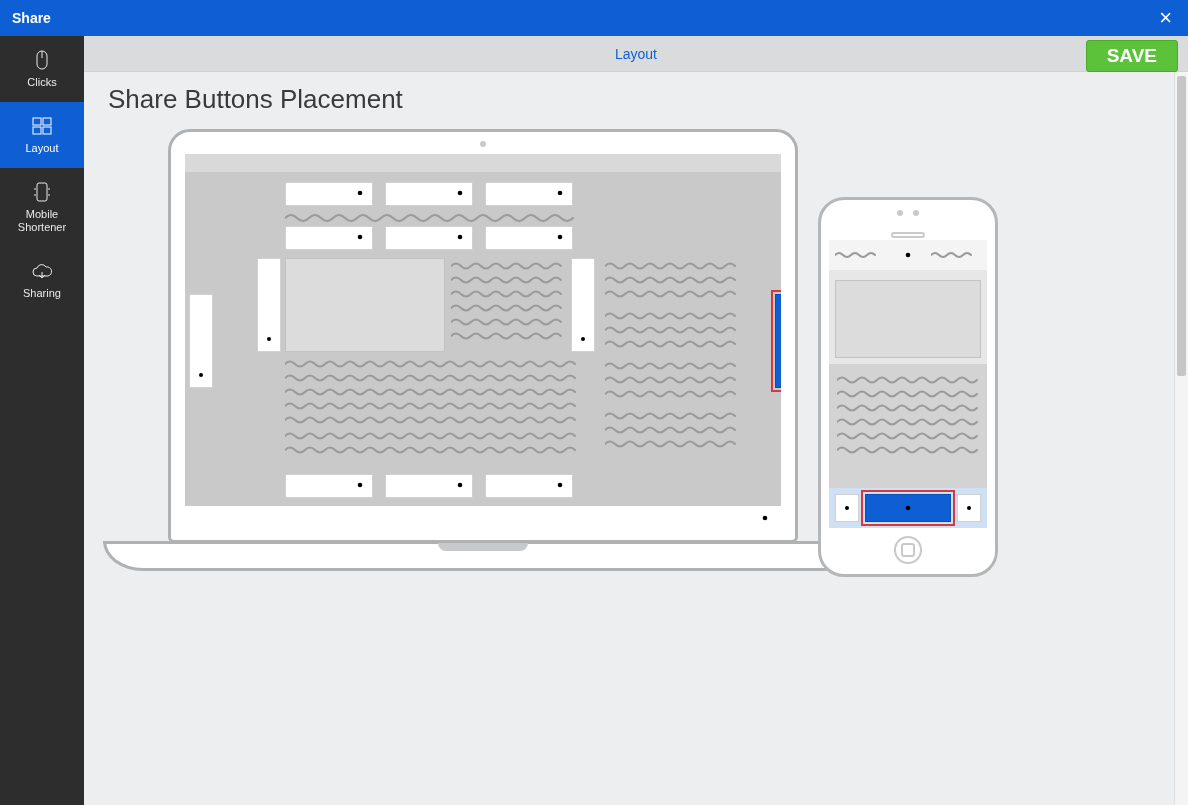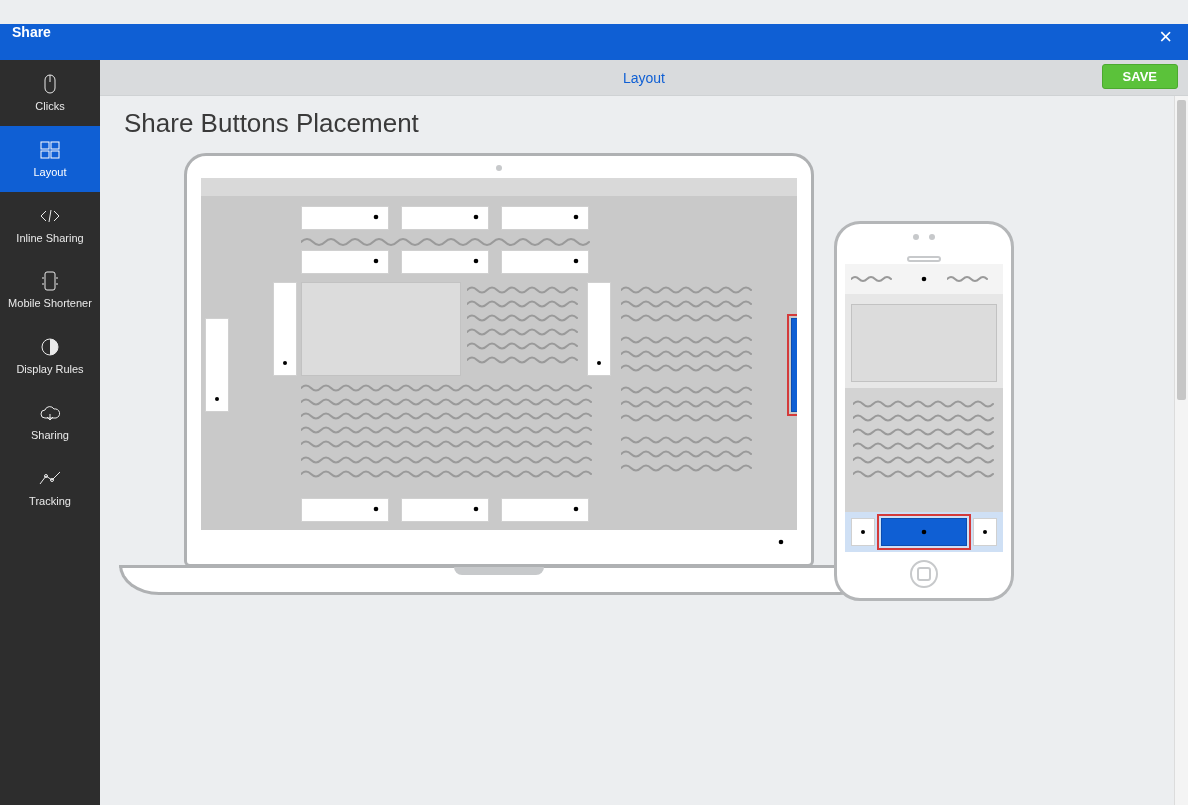--- a/index.html
+++ b/index.html
@@ -10,32 +10,31 @@
     height: 805px;
     overflow: hidden;
     position: relative;
   }
   
   .titlebar {
     background: #0f5fd4;
     color: #fff;
     height: 36px;
     display: flex;
-    align-items: flex-start;
+    align-items: center;
     justify-content: space-between;
     padding: 0 10px 0 12px;
     font-size: 14px;
     font-weight: 600;
-    margin-top: 24px;
   }
   .titlebar .close { font-size: 22px; cursor: pointer; font-weight: 300; padding: 0 6px; }
   
   .shell { display: flex; height: calc(100% - 36px); }
   .sidebar {
-    width: 100px;
+    width: 84px;
     background: #2d2d2d;
     display: flex;
     flex-direction: column;
     color: #eee;
   }
   .side-item {
     display: flex;
     flex-direction: column;
     align-items: center;
     justify-content: center;
@@ -68,21 +67,21 @@
     position: relative;
     border-bottom: 1px solid #cfd2d4;
   }
   .toolbar .crumb { color: #0f5fd4; font-size: 14px; }
   .save-btn {
     position: absolute; right: 10px; top: 4px;
     background: #5bc23a; color: #fff;
     border: 1px solid #4ca92f;
     border-radius: 3px;
     padding: 4px 20px;
-    font-size: 13px; font-weight: 600;
+    font-size: 19px; font-weight: 600;
     cursor: pointer;
   }
   .page {
     padding: 12px 24px;
   }
   h1.page-title {
     font-size: 26px;
     font-weight: 400;
     color: #3a3a3a;
     margin-bottom: 14px;
@@ -239,71 +238,42 @@
     <div class="side-item active">
       <span class="ico">
         <svg width="22" height="20" viewBox="0 0 22 20">
             <rect x="2" y="2" width="8" height="7"></rect>
             <rect x="12" y="2" width="8" height="7"></rect>
             <rect x="2" y="11" width="8" height="7"></rect>
             <rect x="12" y="11" width="8" height="7"></rect>
           </svg>
       </span>
       <span>Layout</span>
-    </div>
-    <div class="side-item">
-      <span class="ico">
-        <svg width="24" height="16" viewBox="0 0 24 16">
-            <polyline points="8,3 3,8 8,13"></polyline>
-            <polyline points="16,3 21,8 16,13"></polyline>
-            <line x1="13" y1="2" x2="11" y2="14"></line>
-          </svg>
-      </span>
-      <span>Inline Sharing</span>
     </div>
     <div class="side-item">
       <span class="ico">
         <svg width="20" height="22" viewBox="0 0 20 22">
             <rect x="5" y="2" width="10" height="18" rx="2"></rect>
             <line x1="2" y1="8" x2="4" y2="8"></line>
             <line x1="2" y1="14" x2="4" y2="14"></line>
             <line x1="16" y1="8" x2="18" y2="8"></line>
             <line x1="16" y1="14" x2="18" y2="14"></line>
           </svg>
       </span>
       <span>Mobile Shortener</span>
     </div>
     <div class="side-item">
       <span class="ico">
-        <svg width="20" height="20" viewBox="0 0 20 20">
-            <circle cx="10" cy="10" r="8"></circle>
-            <path d="M10 2 A8 8 0 0 1 10 18 Z" fill="currentColor" stroke="none"></path>
-          </svg>
-      </span>
-      <span>Display Rules</span>
-    </div>
-    <div class="side-item">
-      <span class="ico">
         <svg width="24" height="18" viewBox="0 0 24 18">
             <path d="M7 14 a4 4 0 0 1 0 -8 a5 5 0 0 1 9 -1 a4 4 0 0 1 2 9 Z"></path>
             <line x1="12" y1="10" x2="12" y2="16"></line>
             <polyline points="9,13 12,16 15,13"></polyline>
           </svg>
       </span>
       <span>Sharing</span>
-    </div>
-    <div class="side-item">
-      <span class="ico">
-        <svg width="24" height="18" viewBox="0 0 24 18">
-            <polyline points="2,14 8,6 14,10 22,2"></polyline>
-            <circle cx="8" cy="6" r="1.5"></circle>
-            <circle cx="14" cy="10" r="1.5"></circle>
-          </svg>
-      </span>
-      <span>Tracking</span>
     </div>
   </nav>
 
   <main class="content">
     <div class="toolbar">
       <span class="crumb">Layout</span>
       <button class="save-btn">SAVE</button>
     </div>
 
     <div class="page">

